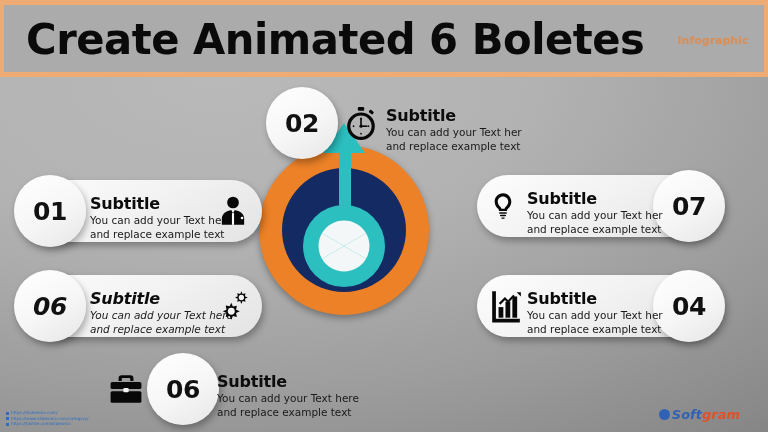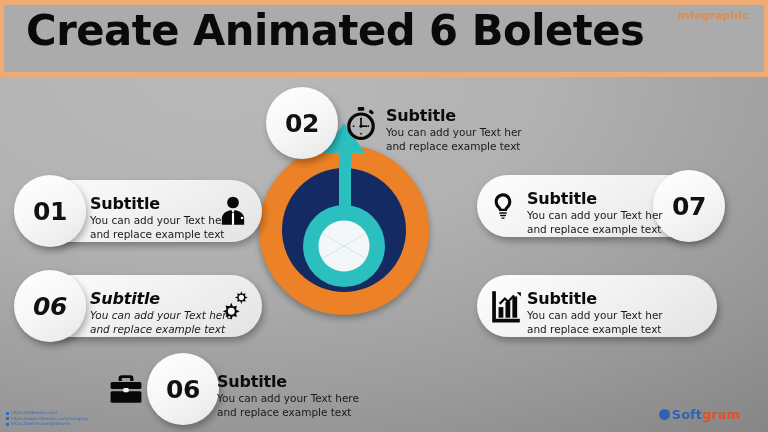--- a/index.html
+++ b/index.html
@@ -11,21 +11,21 @@
   }
 
   
   #title-bar{
     position:absolute; left:0; top:0; width:768px; height:77px;
     background:#ababab;
     border-top:5px solid #eeab74;
     border-bottom:5px solid #eeab74;
     border-left:4px solid #eeab74;
     border-right:4px solid #eeab74;
-    display:flex; 
+    display:flex; align-items:center;
   }
   #title-bar .title{
     font-family:"DejaVu Sans", sans-serif;
     font-weight:bold;
     font-size:43px;
     letter-spacing:-0.5px;
     color:#0a0a0a;
     margin-left:22px;
     white-space:nowrap;
     transform:scaleX(0.97);
@@ -159,20 +159,21 @@
   #footer-links .ln{ display:flex; align-items:center; gap:2px; }
   #footer-links .bullet{
     width:3px; height:3px; background:#2b6ec4; display:inline-block; flex:none;
   }
   #footer-logo{
     position:absolute; right:28px; bottom:10px;
     font-family:"DejaVu Sans", sans-serif;
     font-weight:bold; font-size:13px;
     filter:blur(0.55px);
     white-space:nowrap;
+    font-style:italic;
   }
   #footer-logo .b{ color:#2f62b4; }
   #footer-logo .o{ color:#e2502a; }
   #footer-logo .mark{
     display:inline-block; width:11px; height:11px; border-radius:50%;
     background:#2f62b4; margin-right:2px; vertical-align:-1px;
   }
 </style>
 </head>
 <body>
@@ -256,20 +257,21 @@
       <svg viewBox="0 0 64 64">
         <path d="M32 3C21 3 13 11.5 13 22c0 7 3.6 11.6 6.8 15.4 1.9 2.3 3.2 4 3.2 6.1h18c0-2.1 1.3-3.8 3.2-6.1C47.4 33.6 51 29 51 22 51 11.5 43 3 32 3zm0 7c6.9 0 12 5.4 12 12 0 4.4-2.2 7.3-5.2 10.9-1.4 1.7-2.7 3.4-3.5 5.1h-6.6c-.8-1.7-2.1-3.4-3.5-5.1C22.2 29.3 20 26.4 20 22c0-6.6 5.1-12 12-12z"></path>
         <rect x="23" y="46" width="18" height="3.6" rx="1.8"></rect>
         <rect x="25" y="52" width="14" height="3.6" rx="1.8"></rect>
         <rect x="28" y="58" width="8" height="3.4" rx="1.7"></rect>
       </svg>
     </div>
   </div>
 
   <div class="card right" id="card-04">
+    <div class="badge on-right">04</div>
     <div class="txt">
       <div class="sub">Subtitle</div>
       <div class="body">You can add  your Text her</div>
       <div class="body">and replace example text</div>
     </div>
     <div class="ic">
       <svg viewBox="0 0 64 64">
         <path d="M6 4h7v52h45v7H6z"></path>
         <rect x="18" y="34" width="9" height="20"></rect>
         <rect x="31" y="24" width="9" height="30"></rect>

